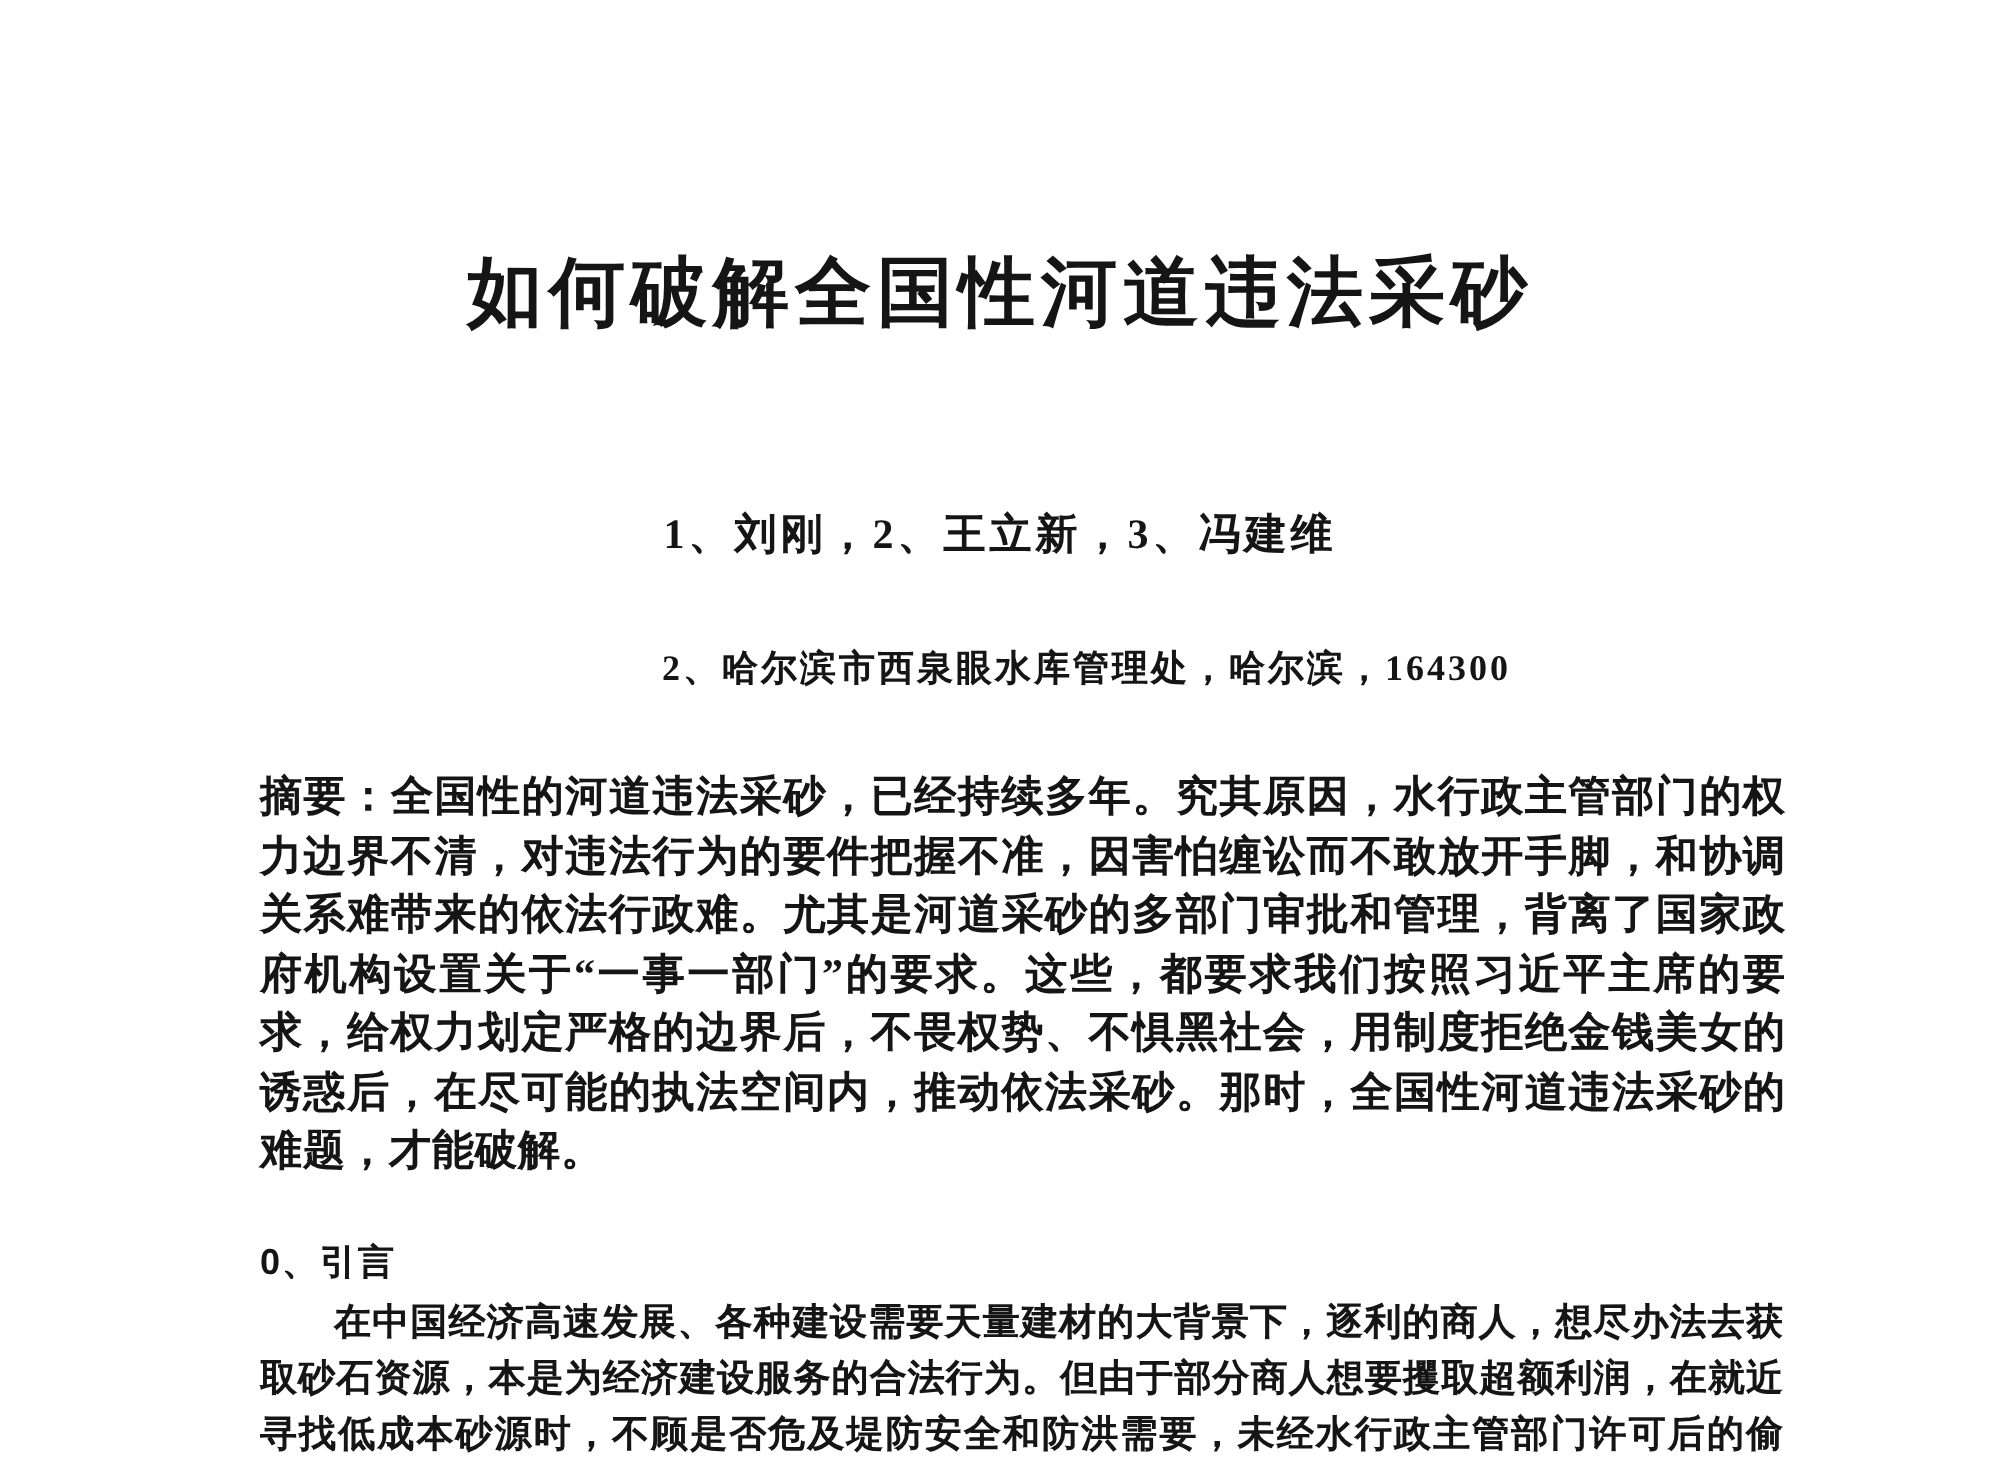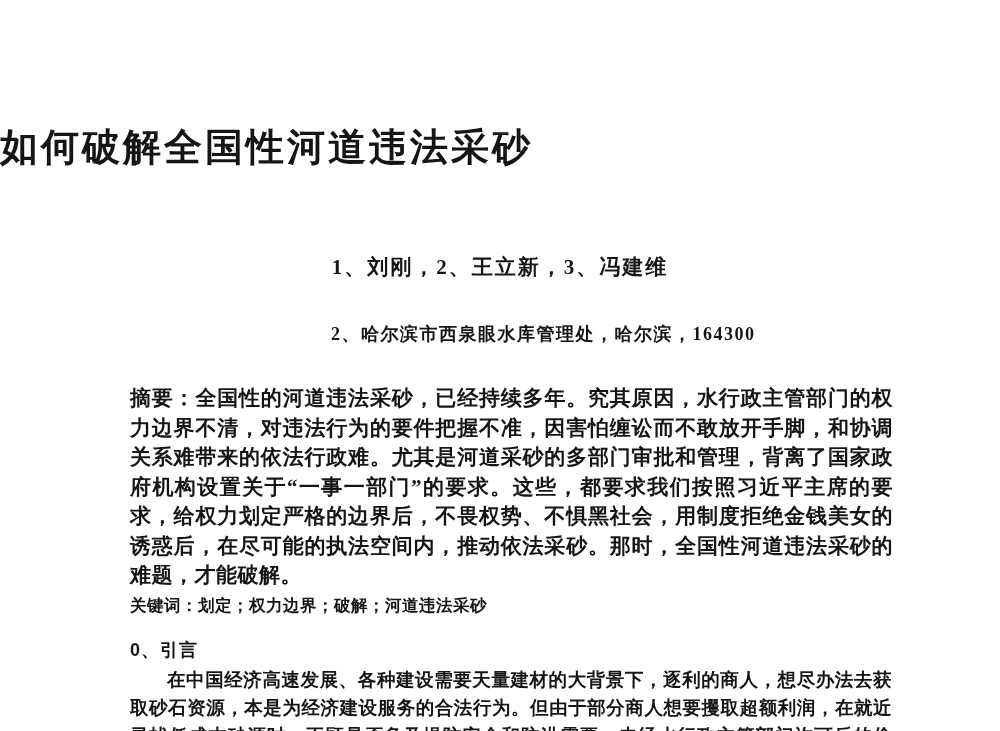--- a/index.html
+++ b/index.html
@@ -10,21 +10,21 @@
   .page {
     position: relative;
     width: 1000px;
     height: 731px;
     background: #ffffff;
     color: #151515;
     overflow: hidden;
   }
   .paper-title {
     padding-top: 124px;
-    text-align: left;
+    text-align: center;
     font-family: "Liberation Sans", "DejaVu Sans", sans-serif;
     font-weight: 700;
     font-size: 38px;
     line-height: 46px;
     letter-spacing: 3px;
     white-space: nowrap;
   }
   .authors-line {
     margin-top: 84px;
     text-align: center;
@@ -60,21 +60,21 @@
   }
   .keywords-line {
     margin: 0 107px 0 130px;
     font-family: "Liberation Sans", "DejaVu Sans", sans-serif;
     font-weight: 600;
     font-size: 16.5px;
     line-height: 29.5px;
     letter-spacing: 0.5px;
   }
   .section-heading {
-    margin: 17px 0 0 130px;
+    margin: 27px 0 0 130px;
     font-family: "Liberation Sans", "DejaVu Sans", sans-serif;
     font-weight: 800;
     font-size: 18px;
     line-height: 26px;
     letter-spacing: 1px;
   }
   .body-paragraph {
     margin: 3px 108px 0 130px;
     font-family: "Liberation Sans", "DejaVu Sans", sans-serif;
     font-weight: 600;
@@ -93,19 +93,18 @@
   <div class="paper-title">如何破解全国性河道违法采砂</div>
 
   <div class="authors-line">1、刘刚，2、王立新，3、冯建维</div>
 
   <div class="affiliations">
     <div class="affiliation-line">2、哈尔滨市西泉眼水库管理处，哈尔滨，164300</div>
   </div>
 
   <div class="abstract-block"><span class="inline-label">摘要：</span><span>全国性的河道违法采砂，已经持续多年。究其原因，水行政主管部门的权力边界不清，对违法行为的要件把握不准，因害怕缠讼而不敢放开手脚，和协调关系难带来的依法行政难。尤其是河道采砂的多部门审批和管理，背离了国家政府机构设置关于“一事一部门”的要求。这些，都要求我们按照习近平主席的要求，给权力划定严格的边界后，不畏权势、不惧黑社会，用制度拒绝金钱美女的诱惑后，在尽可能的执法空间内，推动依法采砂。那时，全国性河道违法采砂的难题，才能破解。</span></div>
 
-  <div class="keywords-line"><span class="inline-label">关键词：</span><span>划定；权力边界；破解；河道违法采砂</span></div>
 
   <div class="section-heading">0、引言</div>
 
   <div class="body-paragraph">在中国经济高速发展、各种建设需要天量建材的大背景下，逐利的商人，想尽办法去获取砂石资源，本是为经济建设服务的合法行为。但由于部分商人想要攫取超额利润，在就近寻找低成本砂源时，不顾是否危及堤防安全和防洪需要，未经水行政主管部门许可后的偷采，即是河道违法采砂。</div>
 
 </div>
 
 </body></html>

